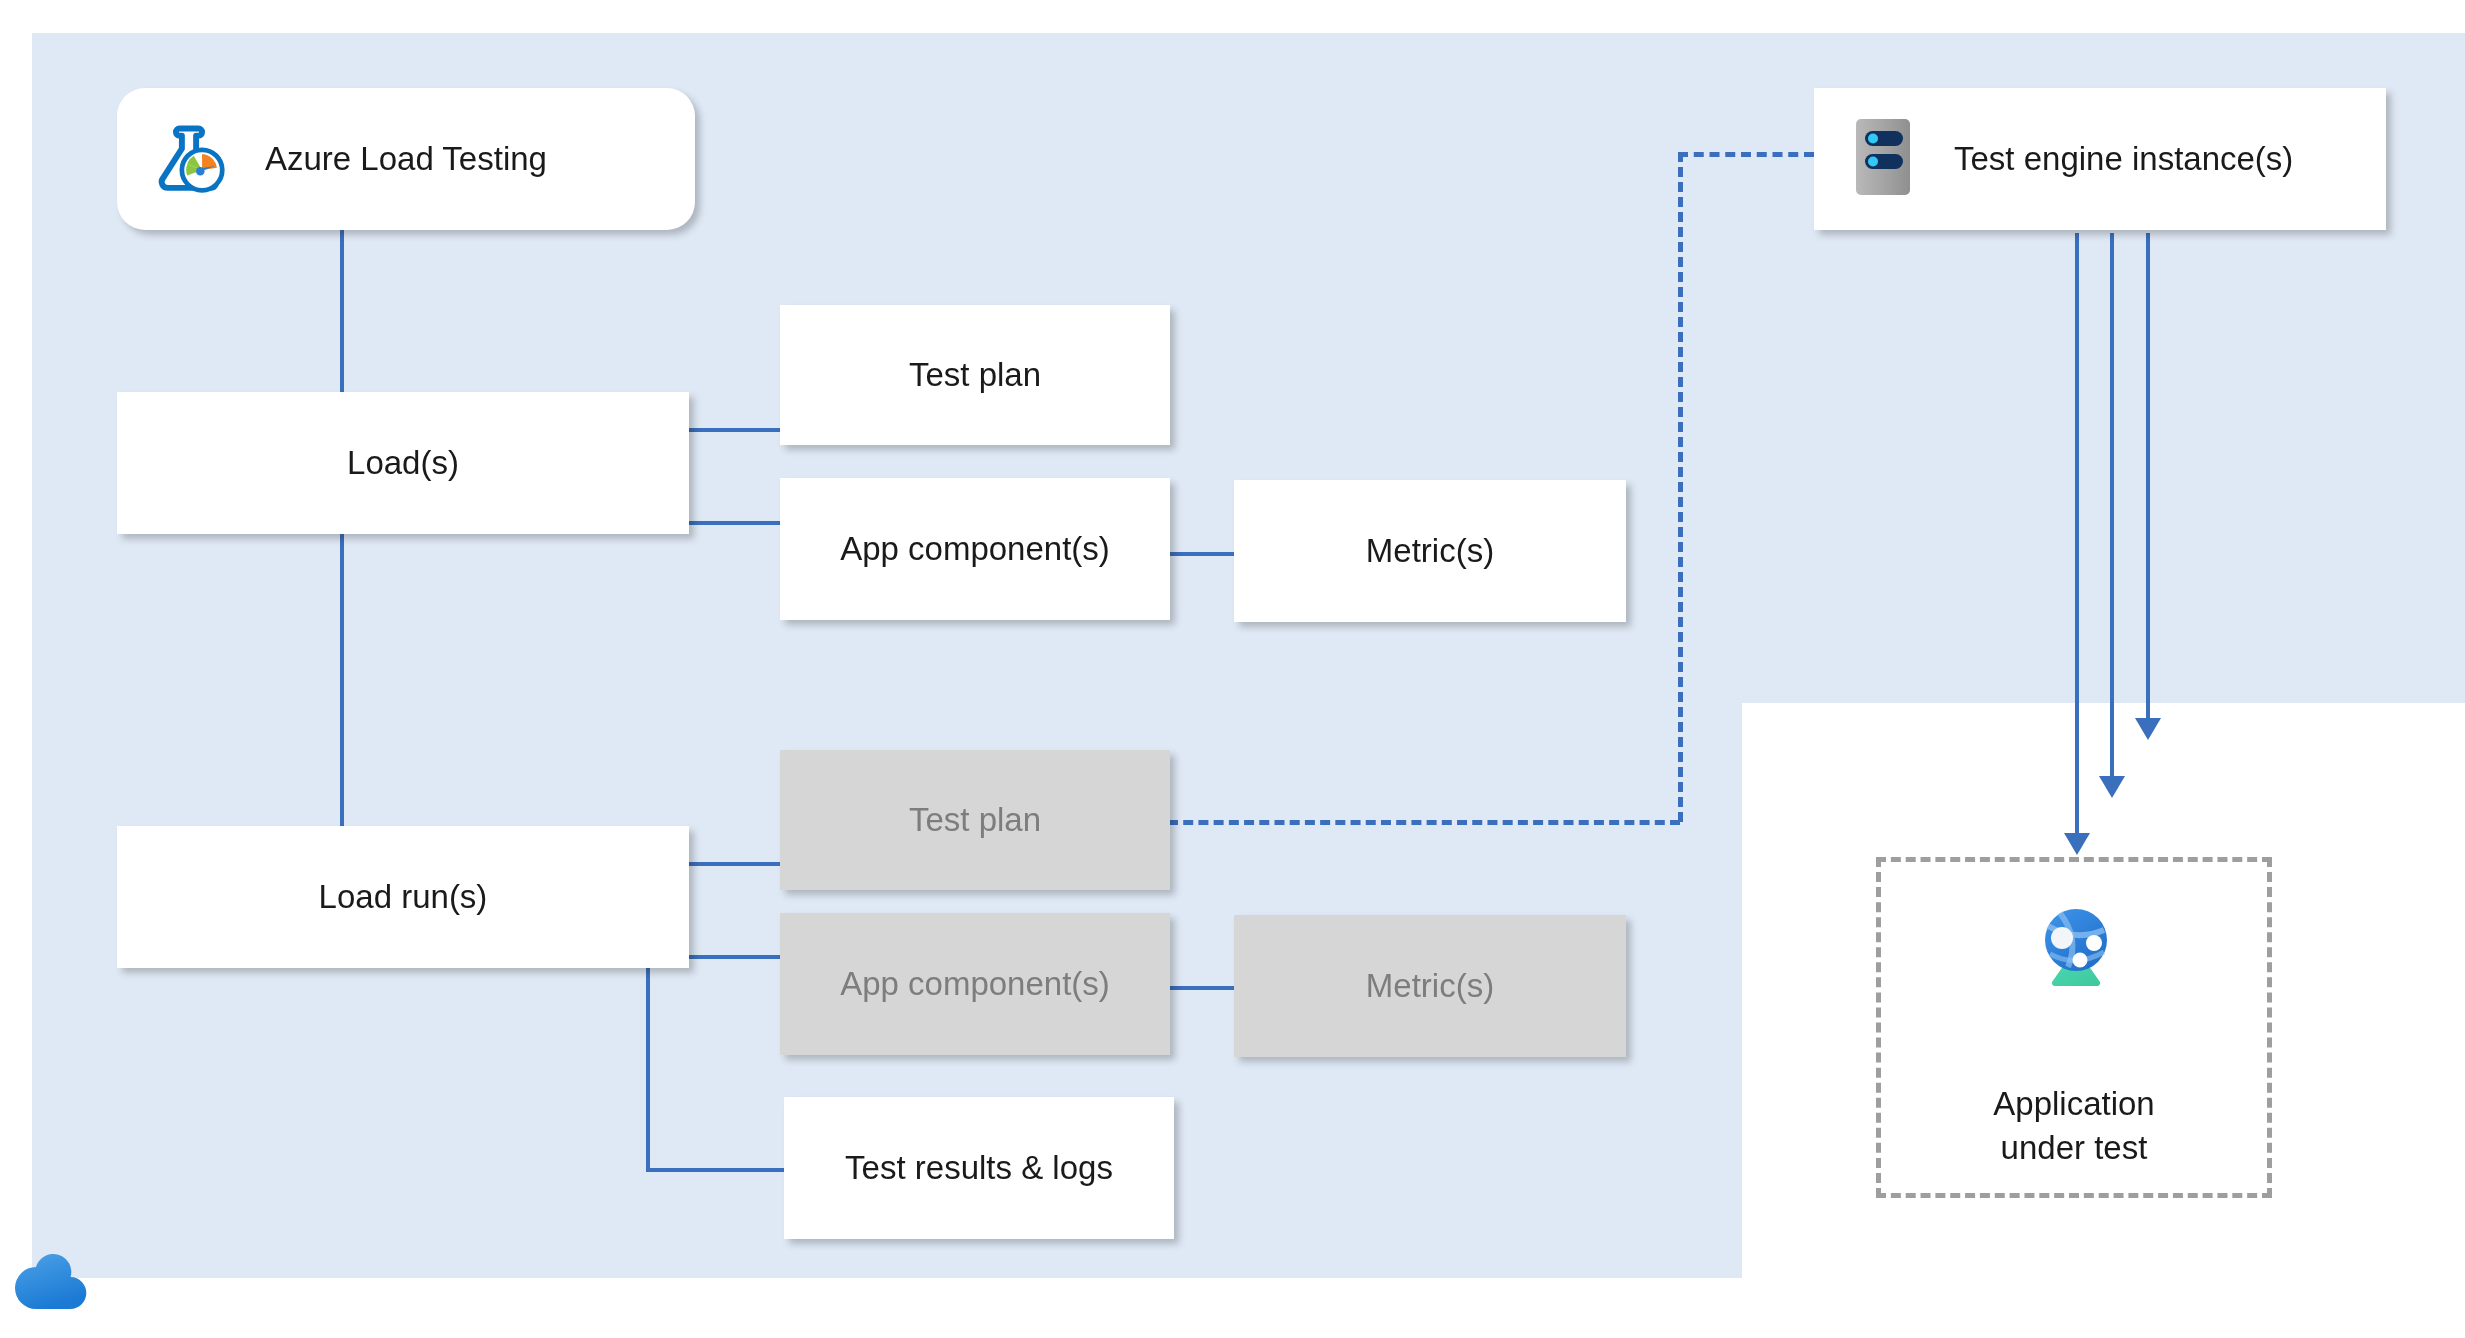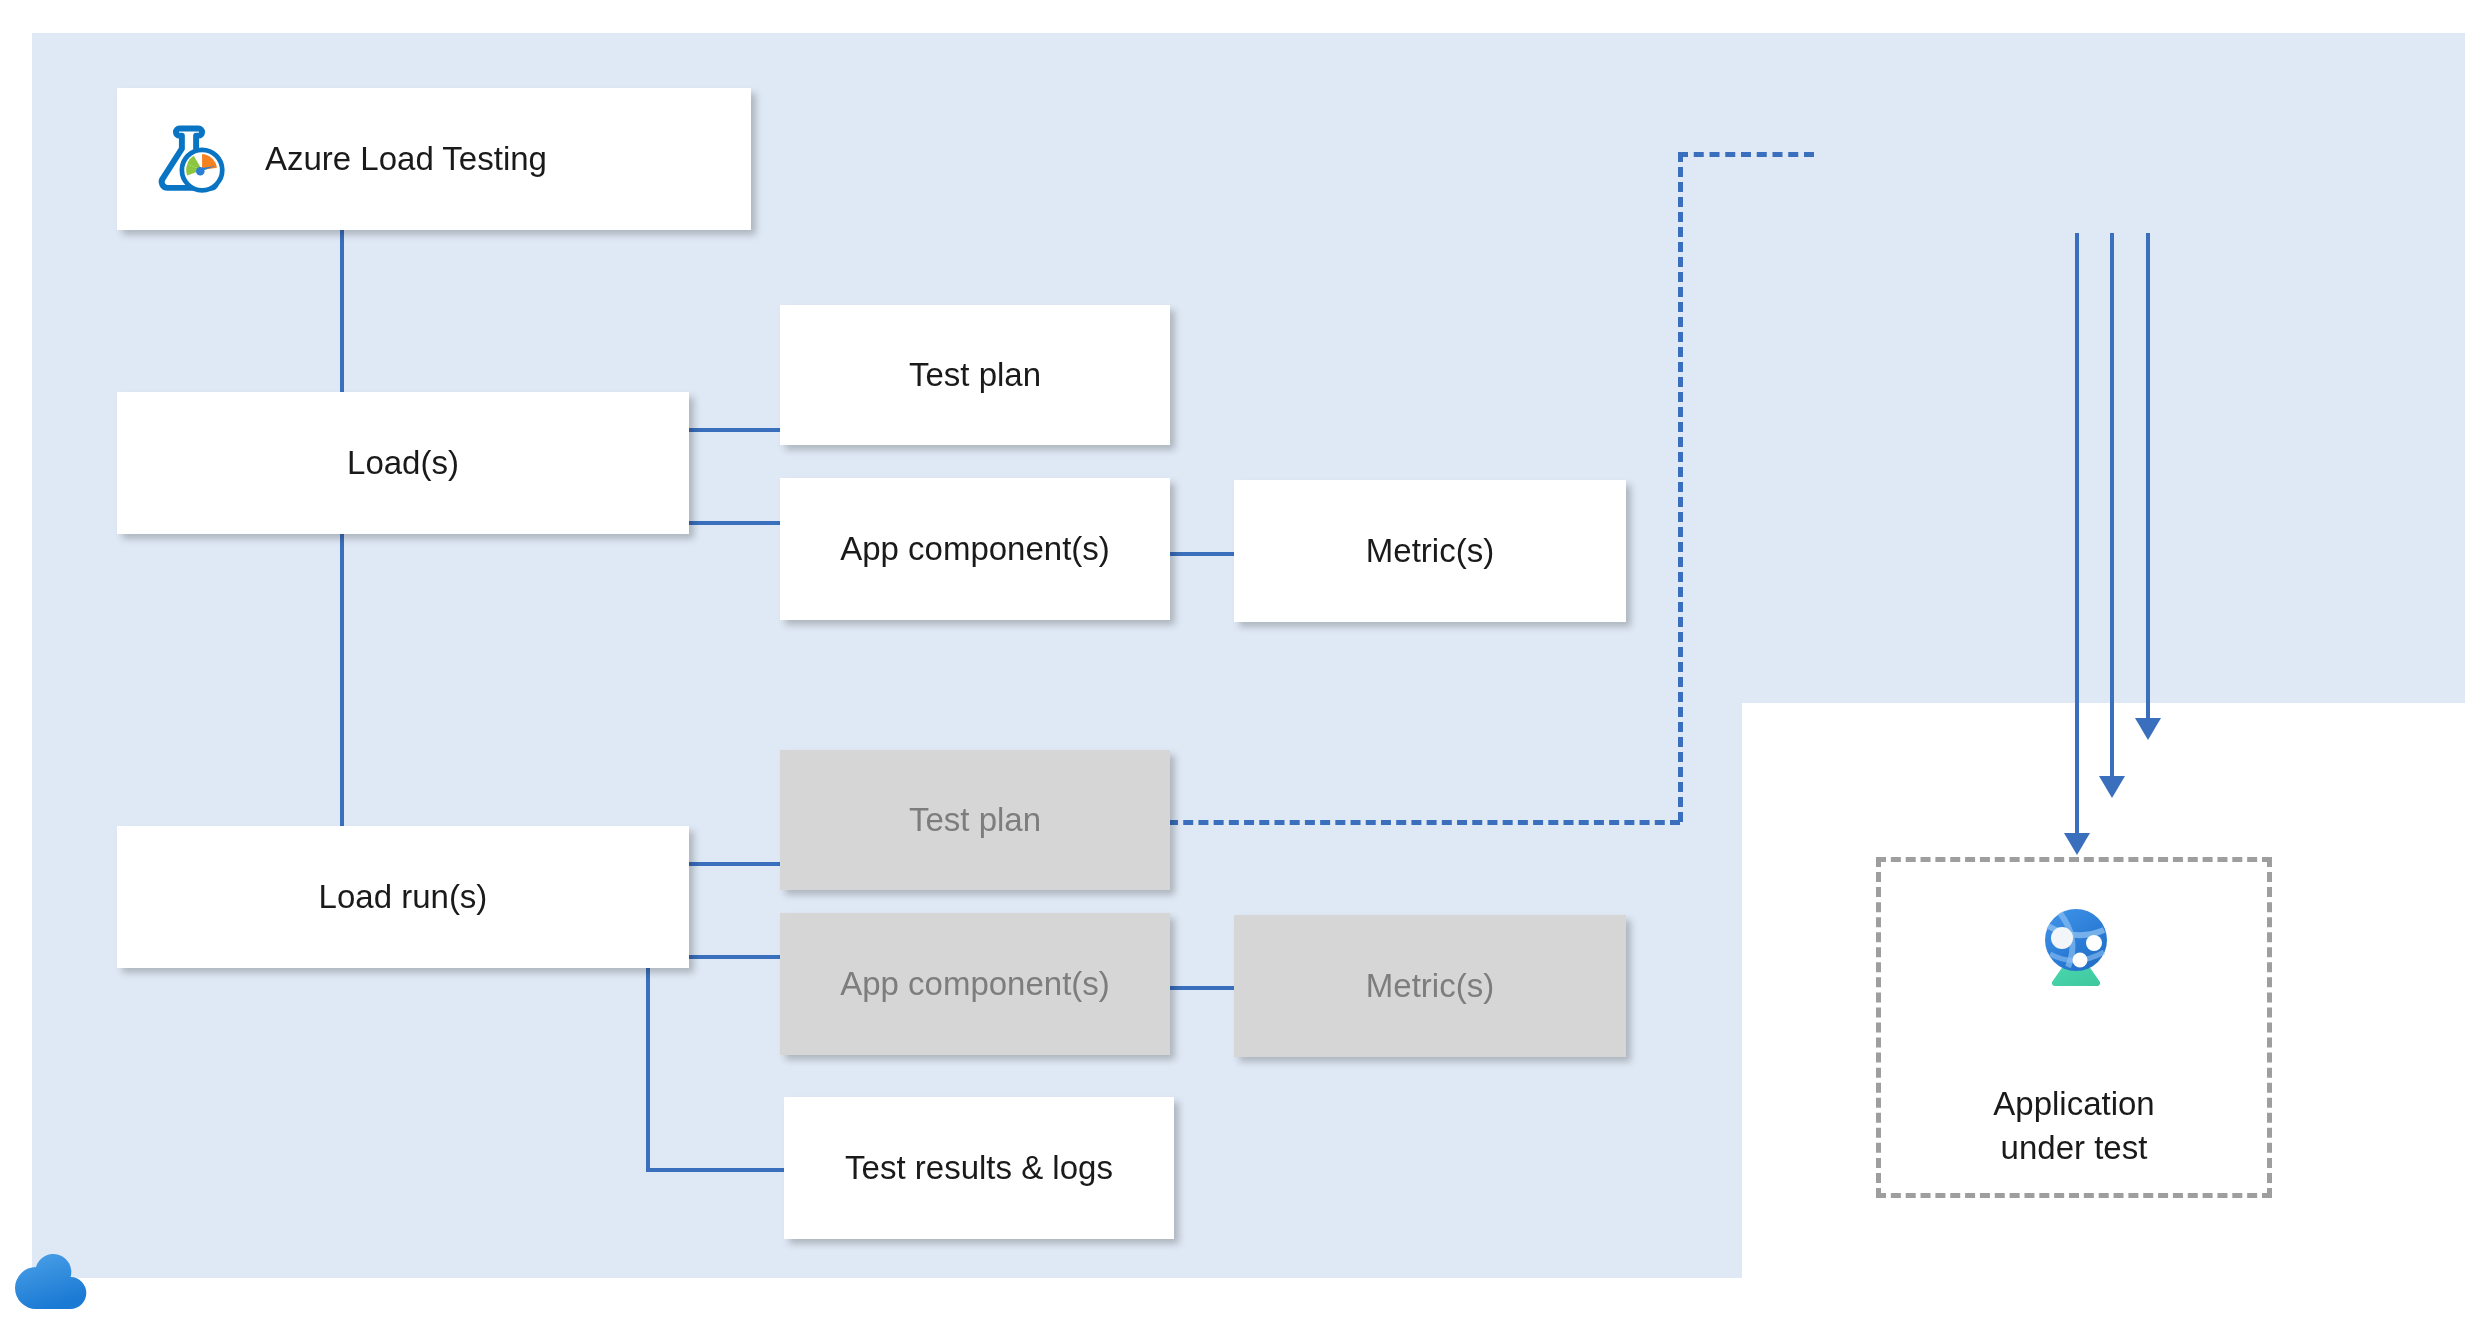--- a/index.html
+++ b/index.html
@@ -76,21 +76,21 @@
   <div class="ln h" style="left:646px;top:1168px;width:138px;"></div>
 
   <div class="dash-h" style="left:1168px;top:820px;width:512px;"></div>
   <div class="dash-v" style="left:1678px;top:152px;height:670px;"></div>
   <div class="dash-h" style="left:1678px;top:152px;width:136px;"></div>
 
   <div class="arrow" style="left:2075px;top:233px;height:602px;"></div>
   <div class="arrow" style="left:2110px;top:233px;height:545px;"></div>
   <div class="arrow" style="left:2146px;top:233px;height:487px;"></div>
 
-  <div class="node with-icon" style="left:117px;top:88px;width:634px;height:142px;">
+  <div class="node with-icon" style="left:117px;top:88px;width:578px;height:142px;border-radius:28px;">
     <span class="icon">
       <svg width="76" height="76" viewBox="0 0 64 64">
 
         <path d="M24 8 h16 a3 3 0 0 1 0 6 h-2 v11 l16 25 a5 5 0 0 1 -4 8 h-36 a5 5 0 0 1 -4 -8 l16 -25 v-11 h-2 a3 3 0 0 1 0 -6 z" fill="none" stroke="#0a74c4" stroke-width="5" stroke-linejoin="round"></path>
 
         <circle cx="43" cy="43" r="17" fill="#ffffff" stroke="#0a74c4" stroke-width="4"></circle>
 
         <path d="M43 43 L30.5 38 A13.5 13.5 0 0 1 36 31 Z" fill="#8cc63f"></path>
         <path d="M43 43 L30.5 47.5 A13.5 13.5 0 0 1 30.5 38 Z" fill="#8cc63f"></path>
 
@@ -132,20 +132,39 @@
   </div>
 
   <div class="node gray" style="left:1234px;top:915px;width:392px;height:142px;">
     <span class="label">Metric(s)</span>
   </div>
 
   <div class="node" style="left:784px;top:1097px;width:390px;height:142px;">
     <span class="label">Test results &amp; logs</span>
   </div>
 
+  <div class="node with-icon" style="left:1814px;top:88px;width:572px;height:142px;padding-left:40px;gap:42px;">
+    <span class="icon">
+      <svg width="58" height="80" viewBox="0 0 58 80">
+        <defs>
+          <linearGradient id="srvg" x1="0" y1="0" x2="1" y2="0">
+            <stop offset="0%" stop-color="#b9b9b9"></stop>
+            <stop offset="55%" stop-color="#a3a3a3"></stop>
+            <stop offset="100%" stop-color="#8f8f8f"></stop>
+          </linearGradient>
+        </defs>
+        <rect x="2" y="2" width="54" height="76" rx="5" fill="url(#srvg)"></rect>
+        <rect x="11" y="14" width="38" height="15" rx="7.5" fill="#10305e"></rect>
+        <circle cx="19" cy="21.5" r="5" fill="#32c8f5"></circle>
+        <rect x="11" y="37" width="38" height="15" rx="7.5" fill="#10305e"></rect>
+        <circle cx="19" cy="44.5" r="5" fill="#32c8f5"></circle>
+      </svg>
+    </span>
+    <span class="label">Test engine instance(s)</span>
+  </div>
 
   <div class="dash-region" style="left:1876px;top:857px;width:396px;height:341px;">
     <div style="position:absolute;left:0;right:0;top:34px;display:flex;justify-content:center;">
       <span class="icon">
         <svg width="96" height="94" viewBox="0 0 96 94">
           <defs>
             <linearGradient id="gbase" x1="0" y1="0" x2="1" y2="1">
               <stop offset="0%" stop-color="#4ad8b0"></stop>
               <stop offset="100%" stop-color="#3fc79d"></stop>
             </linearGradient>

